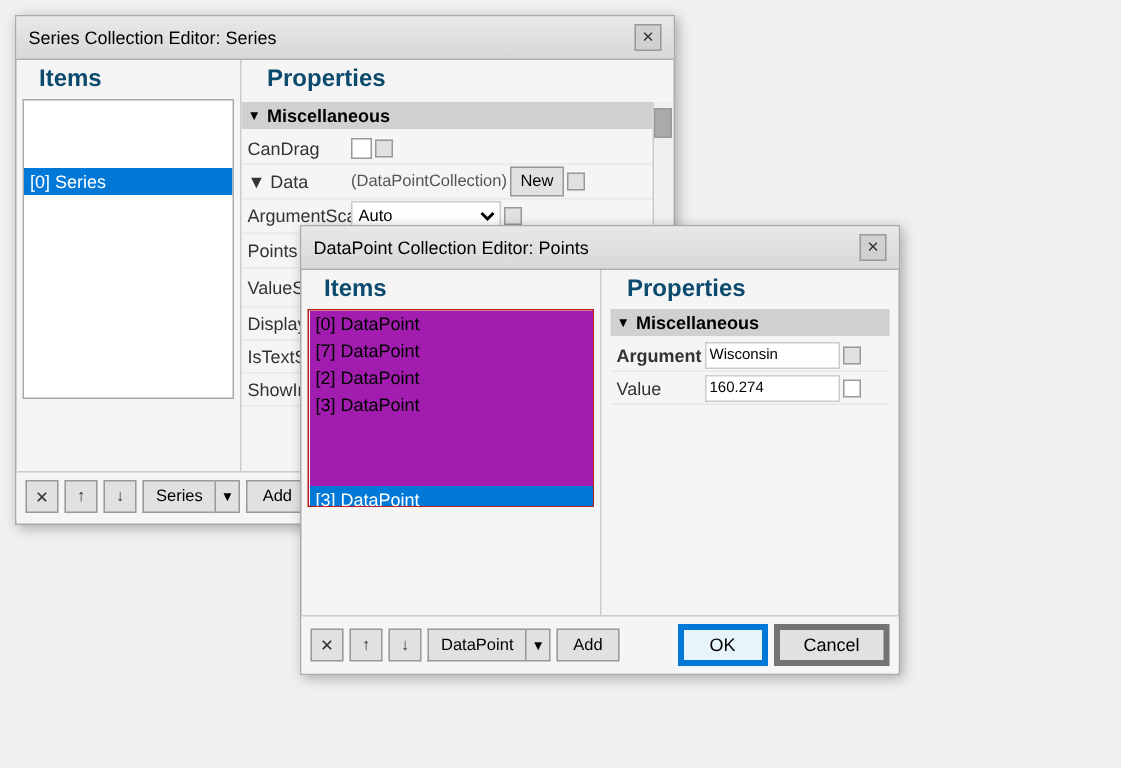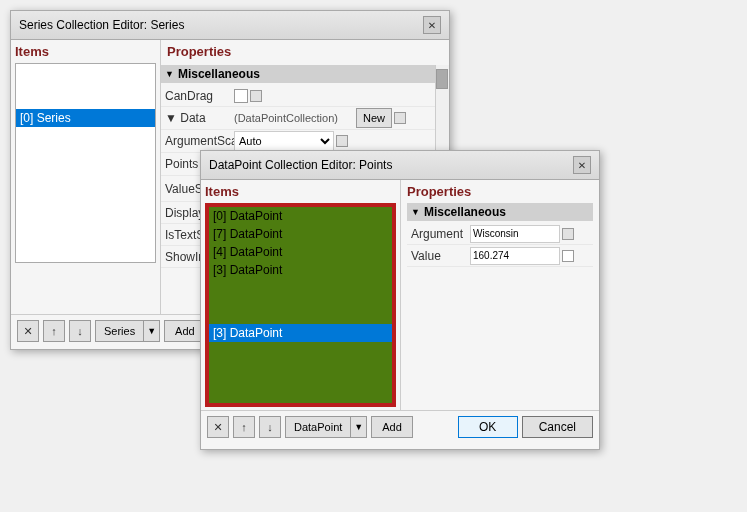--- a/index.html
+++ b/index.html
@@ -59,22 +59,23 @@
 
     
     .left-panel {
       width: 150px;
       border-right: 1px solid #ccc;
       padding: 4px;
     }
     .panel-label {
       font-weight: bold;
       margin-bottom: 4px;
-      color: #7f1d1d;
-      font-size: 13px;
+      color: #0c4a6e;
+      font-size: 16px;
+      margin-left: 11px;
     }
     .list-box {
       width: 100%;
       height: 200px;
       background: #fff;
       border: 1px solid #aaa;
       overflow-y: auto;
     }
     .list-item {
       padding: 2px 4px;
@@ -196,28 +197,28 @@
       padding: 4px;
     }
     .dp-right {
       flex: 1;
       padding: 4px 6px;
       overflow: hidden;
     }
 
     .dp-list-box {
       width: 100%;
-      height: 204px;
-      background: #4d7c0f;
-      border: 4px solid #b91c1c;
+      height: 132px;
+      background: #a21caf;
+      border: 1px solid #b91c1c;
       overflow-y: auto;
     }
     .action-btn {
       background: #e1e1e1;
-      border: 1px solid #737373;
+      border: 4px solid #737373;
       padding: 3px 16px;
       cursor: pointer;
       font-size: 12px;
       min-width: 60px;
     }
     .action-btn.primary {
       background: #e8f4fc;
       border-color: #0078d7;
     }
 
@@ -314,21 +315,21 @@
             <div class="prop-val">
               <div class="prop-checkbox"></div>
               <div class="small-sq"></div>
             </div>
           </div>
 
 
           <div class="prop-row">
             <div class="prop-name">▼ Data</div>
             <div class="prop-val">
-              <span style="color:#555; font-size:11px; margin-right:16px;">(DataPointCollection)</span>
+              <span style="color:#555; font-size:11px; margin-right:0;">(DataPointCollection)</span>
               <button class="prop-btn" style="font-size:11px; height:20px; padding: 0 6px;">New</button>
               <div class="small-sq"></div>
             </div>
           </div>
 
           <div class="prop-row">
             <div class="prop-name">ArgumentScaleType</div>
             <div class="prop-val">
               <select class="prop-select">
                 <option>Auto</option>
@@ -411,40 +412,40 @@
     <div class="dp-left">
       <div class="panel-label">Items</div>
       <div class="dp-list-box">
         <div class="list-item">
           <span>[0] DataPoint</span>
         </div>
         <div class="list-item">
           <span>[7] DataPoint</span>
         </div>
         <div class="list-item">
-          <span>[4] DataPoint</span>
+          <span>[2] DataPoint</span>
         </div>
         <div class="list-item">
           <span>[3] DataPoint</span>
         </div>
         <div class="list-item selected">
           <span>[3] DataPoint</span>
         </div>
       </div>
     </div>
 
     <div class="dp-right">
       <div class="panel-label">Properties</div>
       <div class="section-header-row">
         <span style="margin-right:4px; font-size:9px;">▼</span>
         <span>Miscellaneous</span>
       </div>
 
       <div class="prop-row">
-        <div class="prop-name" style="width:60px;">Argument</div>
+        <div class="prop-name" style="width:60px;font-weight:bold;">Argument</div>
         <div class="prop-val">
           <input type="text" class="text-field" style="width: 90px;" value="Wisconsin">
           <div class="small-sq"></div>
         </div>
       </div>
 
       <div class="prop-row">
         <div class="prop-name" style="width:60px;">Value</div>
         <div class="prop-val">
           <input type="text" class="text-field" style="width: 90px;" value="160.274">

